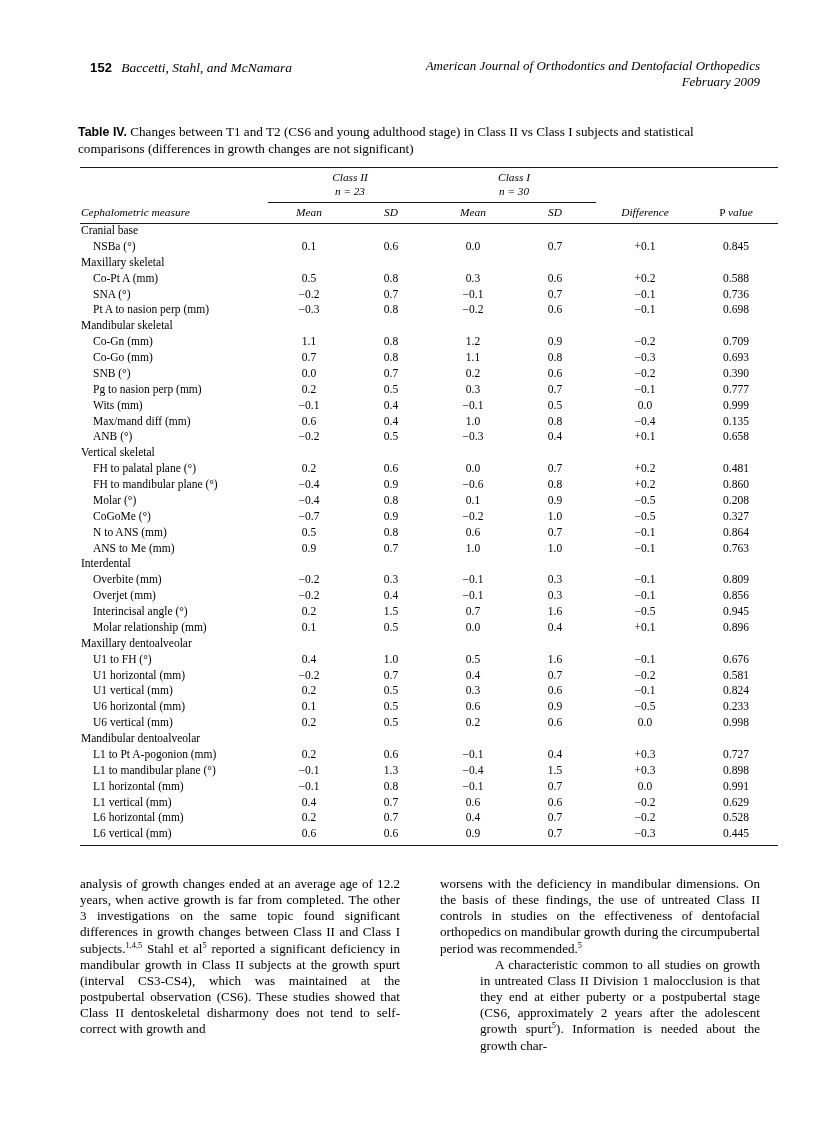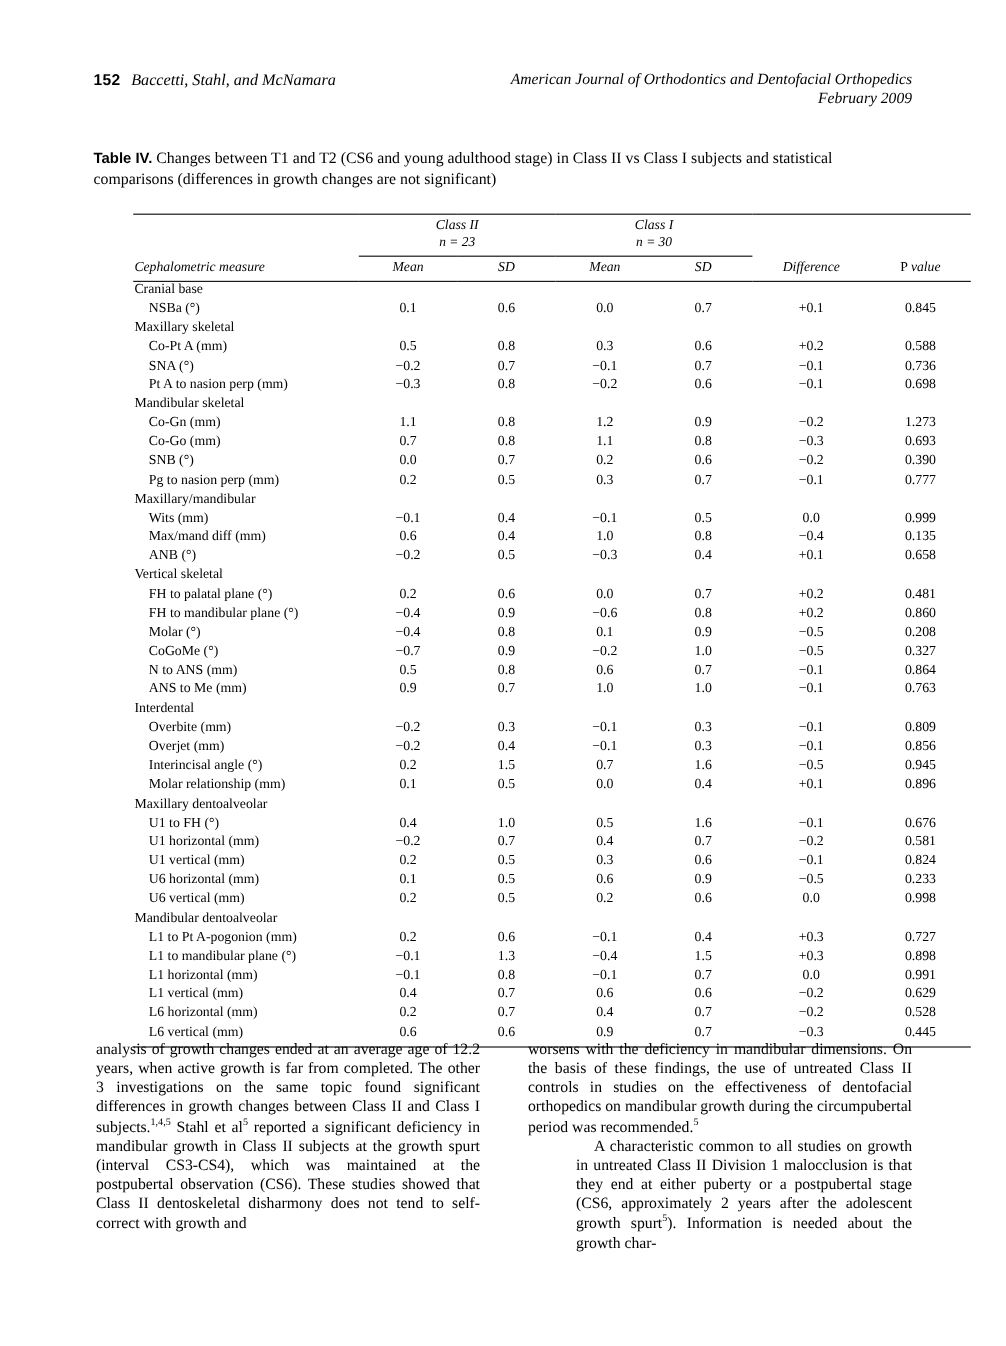--- a/index.html
+++ b/index.html
@@ -25,21 +25,21 @@
   
   .runhead {
     position: absolute;
     left: 78px;
     top: 58px;
     width: 682px;
     height: 46px;
   }
   .runhead-left {
     position: absolute;
-    left: 0;
+    left: 12px;
     top: 0;
     white-space: nowrap;
   }
   .runhead-pageno {
     font-family: "Liberation Sans", sans-serif;
     font-weight: bold;
     font-size: 13px;
     letter-spacing: 0.2px;
   }
   .runhead-authors {
@@ -73,23 +73,22 @@
     font-size: 12.4px;
   }
   .table-caption .tbl-text {
     font-size: 13.2px;
   }
 
   
   .tbl-wrap {
     position: absolute;
     left: 80px;
-    top: 178px;
+    top: 167px;
     width: 680px;
-    margin-left: 31px;
   }
   table.data {
     border-collapse: collapse;
     width: 680px;
     font-size: 11.6px;
     table-layout: fixed;
   }
   table.data col.c-measure { width: 188px; }
   table.data col.c-num     { width: 82px; }
   table.data col.c-diff    { width: 98px; }
@@ -166,21 +165,21 @@
   
   .body-cols {
     position: absolute;
     left: 80px;
     top: 862px;
     width: 680px;
     height: 200px;
   }
   .col {
     position: absolute;
-    top: 4px;
+    top: 14px;
     width: 320px;
     font-size: 13.1px;
     line-height: 16.15px;
     text-align: justify;
     text-justify: inter-word;
     hyphens: none;
   }
   .col.left  { left: 0; }
   .col.right { left: 360px; }
   .col p {
@@ -307,21 +306,21 @@
             <td class="measure">Mandibular skeletal</td>
             <td colspan="6"></td>
           </tr>
           <tr class="item">
             <td class="measure">Co-Gn (mm)</td>
             <td>1.1</td>
             <td>0.8</td>
             <td>1.2</td>
             <td>0.9</td>
             <td>−0.2</td>
-            <td>1.273</td>
+            <td>0.709</td>
           </tr>
           <tr class="item">
             <td class="measure">Co-Go (mm)</td>
             <td>0.7</td>
             <td>0.8</td>
             <td>1.1</td>
             <td>0.8</td>
             <td>−0.3</td>
             <td>0.693</td>
           </tr>
@@ -335,24 +334,20 @@
             <td>0.390</td>
           </tr>
           <tr class="item">
             <td class="measure">Pg to nasion perp (mm)</td>
             <td>0.2</td>
             <td>0.5</td>
             <td>0.3</td>
             <td>0.7</td>
             <td>−0.1</td>
             <td>0.777</td>
-          </tr>
-          <tr class="section">
-            <td class="measure">Maxillary/mandibular</td>
-            <td colspan="6"></td>
           </tr>
           <tr class="item">
             <td class="measure">Wits (mm)</td>
             <td>−0.1</td>
             <td>0.4</td>
             <td>−0.1</td>
             <td>0.5</td>
             <td>0.0</td>
             <td>0.999</td>
           </tr>

